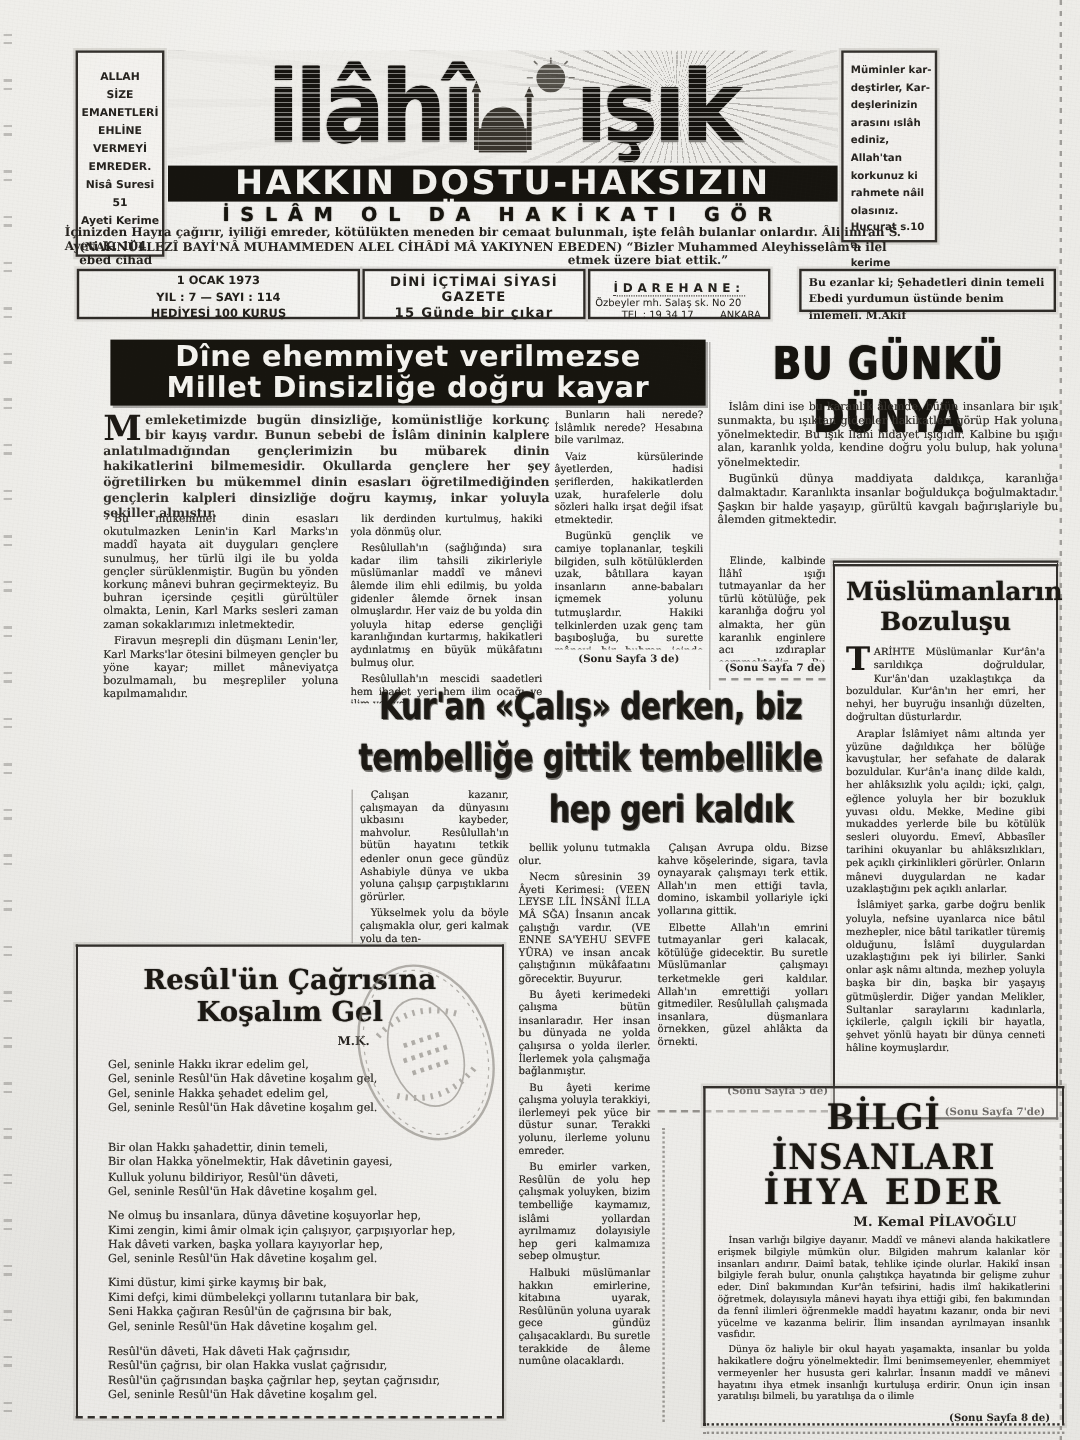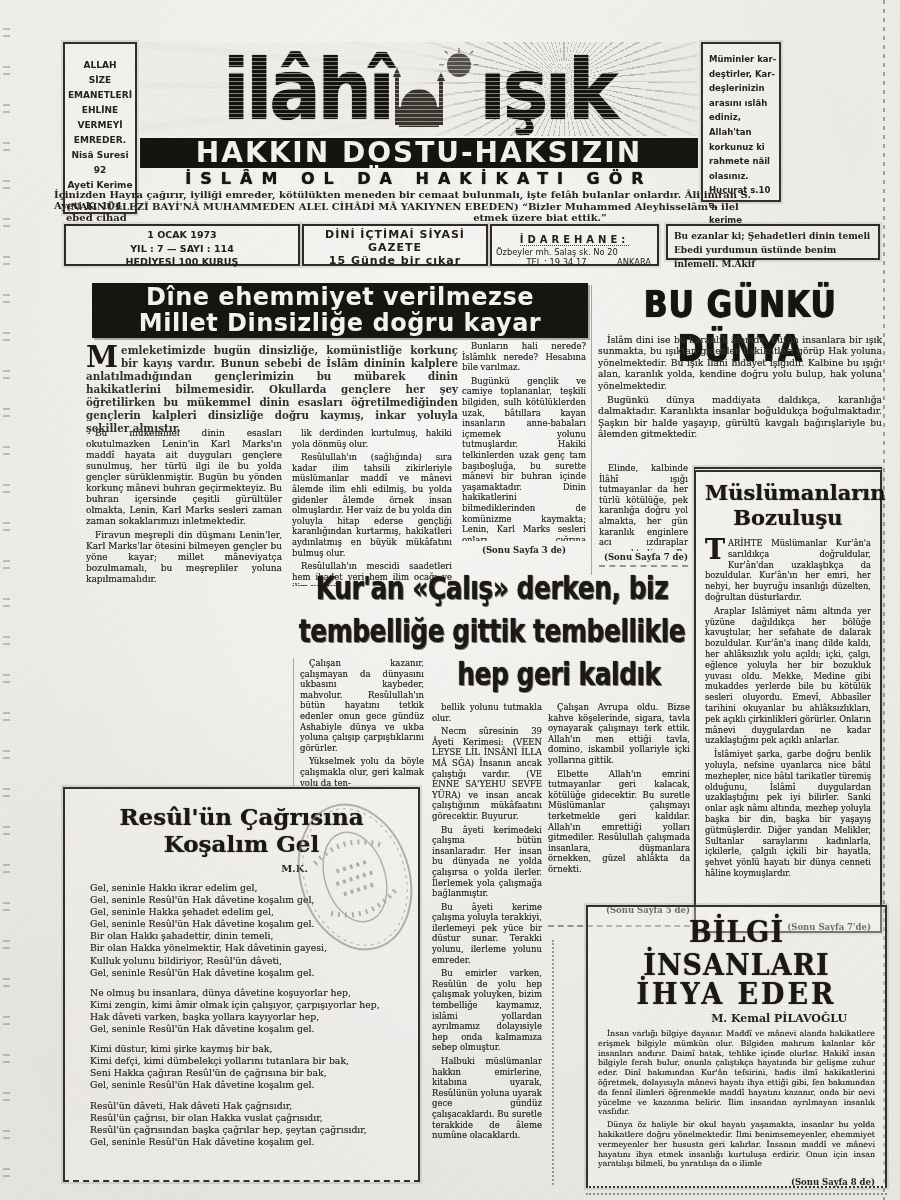--- a/index.html
+++ b/index.html
@@ -78,21 +78,21 @@
 <div class="abs film-edge nb"></div>
 <div class="abs dot-right nb"></div>
 
 <div class="abs box verse-box" style="left:63px;top:42px;width:74px;height:172px;font-size:9px;line-height:15px;padding-top:14px;box-sizing:border-box;">
   <div class="lines">ALLAH
 SİZE
 EMANETLERİ
 EHLİNE
 VERMEYİ
 EMREDER.
-Nisâ Suresi 92
+Nisâ Suresi 51
 Ayeti Kerime</div>
 </div>
 
 <div class="abs logo-wrap" style="left:140px;top:42px;width:558px;height:94px;">
   <div class="rays nb"></div>
   <div class="logo-row">
     <span class="logo-word">ilâhî</span>
     <svg width="92" height="84" viewBox="0 0 92 84" style="margin:0 -6px;">
       <circle cx="70" cy="18" r="12" fill="#3a362f" opacity=".85"></circle>
       <g stroke="#3a362f" stroke-width="1.4" opacity=".7">
@@ -133,21 +133,21 @@
 <div class="abs mh-quote" style="left:54px;top:189px;width:726px;font-size:10px;">İçinizden Hayra çağırır, iyiliği emreder, kötülükten meneden bir cemaat bulunmalı, işte felâh bulanlar onlardır. Âli imran S. Ayeti K. 104</div>
 <div class="abs mh-quote" style="left:66px;top:201px;width:700px;font-size:10px;">(NAHNÜLLEZÎ BAYİ'NÂ MUHAMMEDEN ALEL CİHÂDİ MÂ YAKIYNEN EBEDEN) “Bizler Muhammed Aleyhisselâm'a ilel ebed cihad</div>
 <div class="abs mh-quote" style="left:420px;top:212px;width:240px;font-size:10px;text-align:center;">etmek üzere biat ettik.”</div>
 
 <div class="abs ibox lines" style="left:64px;top:224px;width:236px;height:42px;font-size:9.5px;line-height:13.5px;font-weight:bold;padding-top:2px;box-sizing:border-box;text-align:center;">1 OCAK 1973
 YIL : 7 — SAYI : 114
 HEDİYESİ 100 KURUŞ</div>
 <div class="abs ibox lines" style="left:302px;top:224px;width:186px;height:42px;font-size:11px;line-height:13px;font-weight:bold;letter-spacing:1px;padding-top:2px;box-sizing:border-box;">DİNİ İÇTİMAİ SİYASİ
 GAZETE
 15 Günde bir çıkar</div>
-<div class="abs ibox" style="left:490px;top:224px;width:169px;height:42px;padding-top:2px;box-sizing:border-box;">
+<div class="abs ibox" style="left:490px;top:224px;width:152px;height:42px;padding-top:2px;box-sizing:border-box;">
   <div style="font-size:10px;font-weight:bold;letter-spacing:4px;border-bottom:1px dotted #44403a;display:inline-block;">İDAREHANE:</div>
   <div style="font-size:8.3px;text-align:left;padding-left:4px;">Özbeyler mh. Salaş sk. No 20</div>
   <div style="font-size:8.3px;text-align:center;padding-left:4px;">
     <span>TEL : 19 34 17</span>
     <span style="float:right;padding-right:6px;">ANKARA</span>
   </div>
 </div>
 <div class="abs ibox lines" style="left:666px;top:224px;width:214px;height:36px;font-size:9px;line-height:14px;font-weight:bold;font-family:'DejaVu Serif',serif;padding-top:3px;box-sizing:border-box;text-align:left;padding-left:6px;">Bu  ezanlar ki; Şehadetleri dinin  temeli
 Ebedi yurdumun üstünde benim inlemeli. M.Akif</div>
 
@@ -164,20 +164,21 @@
     <p>Bu mükemmel dinin esasları okutulmazken Lenin'in Karl Marks'ın maddî hayata ait duyguları gençlere sunulmuş, her türlü ilgi ile bu yolda gençler sürüklenmiştir. Bugün bu yönden korkunç mânevi buhran geçirmekteyiz. Bu buhran içersinde çeşitli gürültüler olmakta, Lenin, Karl Marks sesleri zaman zaman sokaklarımızı inletmektedir.</p>
     <p>Firavun meşrepli din düşmanı Lenin'ler, Karl Marks'lar ötesini bilmeyen gençler bu yöne kayar; millet mâneviyatça bozulmamalı, bu meşrepliler yoluna kapılmamalıdır.</p>
   </div>
 <div class="abs tinytxt paras" style="left:292px;top:428px;width:160px;height:158px;overflow:hidden;">
     <p>lik derdinden kurtulmuş, hakiki yola dönmüş olur.</p>
     <p>Resûlullah'ın (sağlığında) sıra kadar ilim tahsili zikirleriyle müslümanlar maddî ve mânevi âlemde ilim ehli edilmiş, bu yolda gidenler âlemde örnek insan olmuşlardır. Her vaiz de bu yolda din yoluyla hitap ederse gençliği karanlığından kurtarmış, hakikatleri aydınlatmış en büyük mükâfatını bulmuş olur.</p>
     <p>Resûlullah'ın mescidi saadetleri hem ibadet yeri hem ilim ocağı ve ilim yeriydi.</p>
   </div>
 <div class="abs tinytxt paras" style="left:462px;top:341px;width:124px;height:200px;overflow:hidden;">
     <p>Bunların hali nerede? İslâmlık nerede? Hesabına bile varılmaz.</p>
+    <p>Vaiz kürsülerinde âyetlerden, hadisi şeriflerden, hakikatlerden uzak, hurafelerle dolu sözleri halkı irşat değil ifsat etmektedir.</p>
     <p>Bugünkü gençlik ve camiye toplananlar, teşkili bilgiden, sulh kötülüklerden uzak, bâtıllara kayan insanların anne-babaları içmemek yolunu tutmuşlardır. Hakiki telkinlerden uzak genç tam başıboşluğa, bu surette mânevi bir buhran içinde yaşamaktadır. Dinin hakikatlerini bilmediklerinden de komünizme kaymakta; Lenin, Karl Marks sesleri onları çığrına döndürmektedir.</p>
   </div>
 <div class="abs more" style="left:462px;top:545px;width:124px;text-align:center;">(Sonu Sayfa 3 de)</div>
 
 <div class="abs vrule" style="left:591px;top:285px;height:290px;"></div>
 
 <div class="abs h-world" style="left:597px;top:282px;width:286px;">BU GÜNKÜ DÜNYA</div>
 <div class="abs tinytxt paras" style="left:598px;top:334px;width:284px;height:126px;overflow:hidden;font-size:9.2px;line-height:11.4px;">
     <p>İslâm dini ise bu karanlık âlemde, bütün insanlara bir ışık sunmakta, bu ışıktan gidenler hakikatleri görüp Hak yoluna yönelmektedir. Bu ışık İlâhi hidayet ışığıdır. Kalbine bu ışığı alan, karanlık yolda, kendine doğru yolu bulup, hak yoluna yönelmektedir.</p>
     <p>Bugünkü dünya maddiyata daldıkça, karanlığa dalmaktadır. Karanlıkta insanlar boğuldukça boğulmaktadır. Şaşkın bir halde yaşayıp, gürültü kavgalı bağırışlariyle bu âlemden gitmektedir.</p>
@@ -208,37 +209,37 @@
 <div class="abs vrule" style="left:293px;top:658px;height:128px;"></div>
 <div class="abs tinytxt paras" style="left:300px;top:658px;width:124px;height:128px;overflow:hidden;">
     <p>Çalışan kazanır, çalışmayan da dünyasını ukbasını kaybeder, mahvolur. Resûlullah'ın bütün hayatını tetkik edenler onun gece gündüz Ashabiyle dünya ve ukba yoluna çalışıp çarpıştıklarını görürler.</p>
     <p>Yükselmek yolu da böyle çalışmakla olur, geri kalmak yolu da ten-</p>
   </div>
 <div class="abs tinytxt paras" style="left:432px;top:702px;width:110px;height:460px;overflow:hidden;">
     <p>bellik yolunu tutmakla olur.</p>
     <p>Necm sûresinin 39 Âyeti Kerimesi: (VEEN LEYSE LİL İNSÂNİ İLLA MÂ SĞA) İnsanın ancak çalıştığı vardır. (VE ENNE SA'YEHU SEVFE YÜRA) ve insan ancak çalıştığının mükâfaatını görecektir. Buyurur.</p>
     <p>Bu âyeti kerimedeki çalışma bütün insanlaradır. Her insan bu dünyada ne yolda çalışırsa o yolda ilerler. İlerlemek yola çalışmağa bağlanmıştır.</p>
     <p>Bu âyeti kerime çalışma yoluyla terakkiyi, ilerlemeyi pek yüce bir düstur sunar. Terakki yolunu, ilerleme yolunu emreder.</p>
-    <p>Bu emirler varken, Resûlün de yolu hep çalışmak yoluyken, bizim tembelliğe kaymamız, islâmi yollardan ayrılmamız dolayısiyle hep onda kalmamıza sebep olmuştur.</p>
+    <p>Bu emirler varken, Resûlün de yolu hep çalışmak yoluyken, bizim tembelliğe kaymamız, islâmi yollardan ayrılmamız dolayısiyle hep geri kalmamıza sebep olmuştur.</p>
     <p>Halbuki müslümanlar hakkın emirlerine, kitabına uyarak, Resûlünün yoluna uyarak gece gündüz çalışacaklardı. Bu suretle terakkide de âleme numûne olacaklardı.</p>
   </div>
 <div class="abs tinytxt paras" style="left:548px;top:702px;width:142px;height:200px;overflow:hidden;">
     <p>Çalışan Avrupa oldu. Bizse kahve köşelerinde, sigara, tavla oynayarak çalışmayı terk ettik. Allah'ın men ettiği tavla, domino, iskambil yollariyle içki yollarına gittik.</p>
     <p>Elbette Allah'ın emrini tutmayanlar geri kalacak, kötülüğe gidecektir. Bu suretle Müslümanlar çalışmayı terketmekle geri kaldılar. Allah'ın emrettiği yolları gitmediler. Resûlullah çalışmada insanlara, düşmanlara örnekken, güzel ahlâkta da örnekti.</p>
   </div>
 <div class="abs more" style="left:548px;top:905px;width:142px;">(Sonu Sayfa 5 de)</div>
 <div class="abs hdash" style="left:548px;top:925px;width:142px;"></div>
 <div class="abs vdot" style="left:552px;top:940px;height:245px;"></div>
 
 <div class="abs box" style="left:63px;top:787px;width:357px;height:395px;border-bottom-style:dashed;box-sizing:border-box;">
   <div class="h-serif" style="font-size:23px;line-height:27px;margin-top:14px;">Resûl'ün Çağrısına</div>
   <div class="h-serif" style="font-size:23px;line-height:27px;">Koşalım Gel</div>
   <div class="byline" style="font-size:10px;margin:6px 110px 0 0;">M.K.</div>
   <div style="padding:8px 18px 0 25px;font-size:9.3px;line-height:12.1px;color:#36332e;text-shadow:0 0 .5px rgba(54,51,46,.7);">
-    <div class="lines" style="margin-bottom:0;">Gel, seninle Hakkı ikrar edelim gel,
+    <div class="lines" style="margin-bottom:21px;">Gel, seninle Hakkı ikrar edelim gel,
 Gel, seninle Resûl'ün Hak dâvetine koşalım gel,
 Gel, seninle Hakka şehadet edelim gel,
 Gel, seninle Resûl'ün Hak dâvetine koşalım gel.</div>
     <div class="lines" style="margin-bottom:8px;">Bir olan Hakkı şahadettir, dinin temeli,
 Bir olan Hakka yönelmektir, Hak dâvetinin gayesi,
 Kulluk yolunu bildiriyor, Resûl'ün dâveti,
 Gel, seninle Resûl'ün Hak dâvetine koşalım gel.</div>
     <div class="lines" style="margin-bottom:8px;">Ne olmuş bu insanlara, dünya dâvetine koşuyorlar hep,
 Kimi zengin, kimi âmir olmak için çalışıyor, çarpışıyorlar hep,
 Hak dâveti varken, başka yollara kayıyorlar hep,

